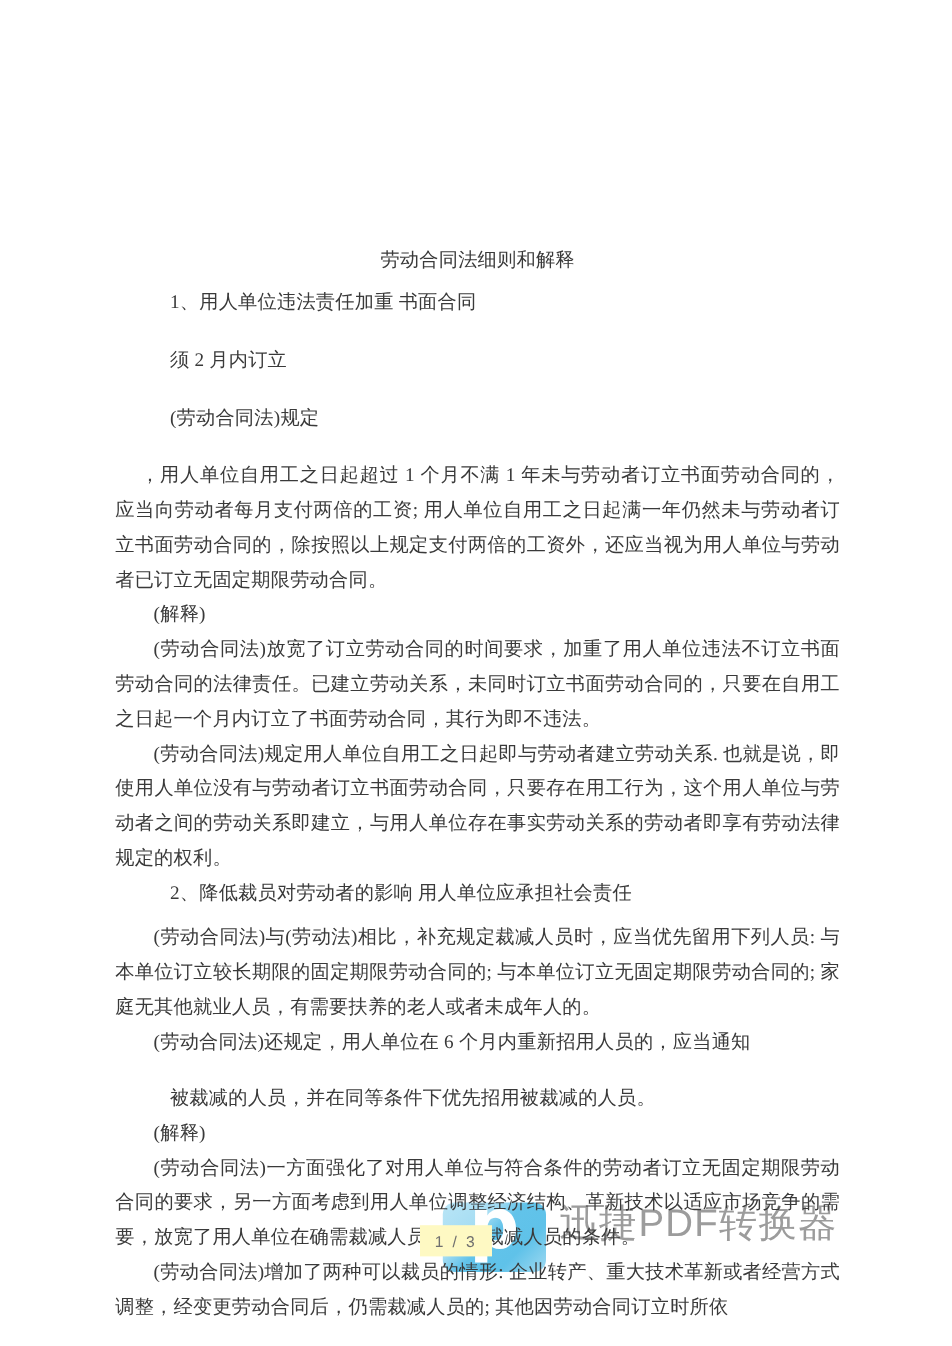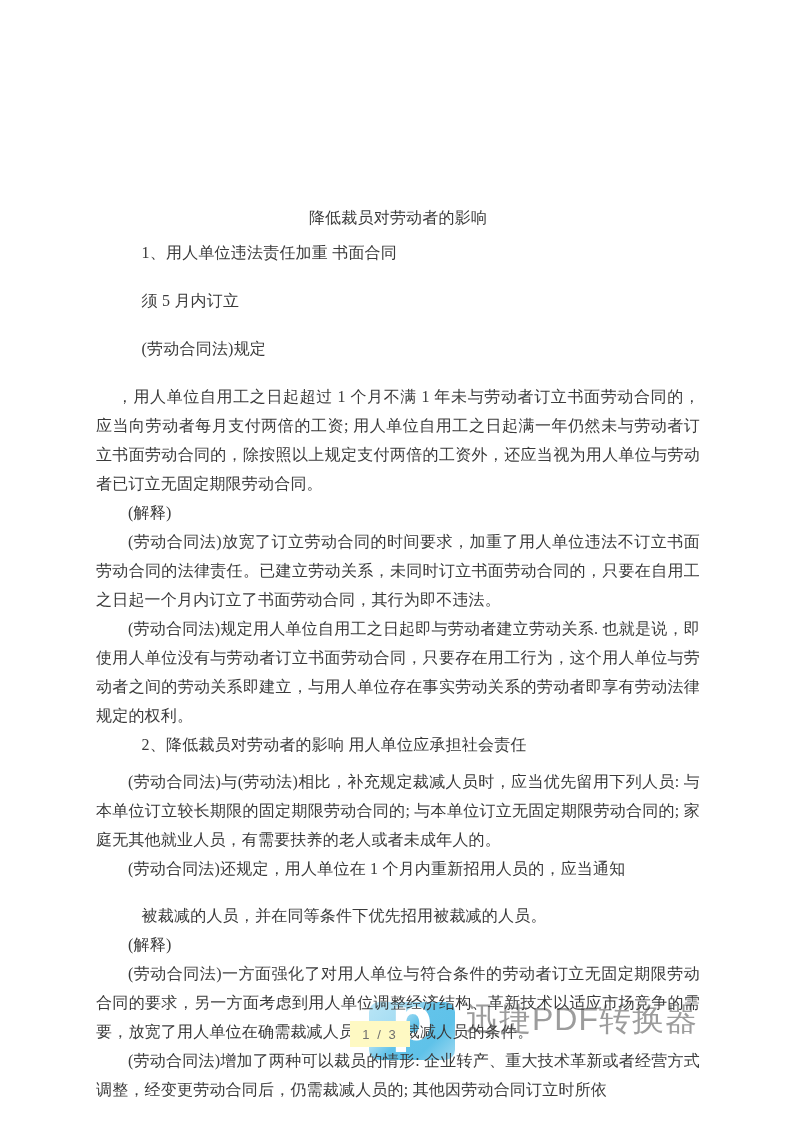--- a/index.html
+++ b/index.html
@@ -98,31 +98,31 @@
 <body>
 
 <div class="watermark">
   <div class="wm-logo">
     <span class="wm-logo-letter">p</span>
   </div>
   <div class="wm-brand">迅捷PDF转换器</div>
 </div>
 
 <div class="doc-page">
-  <p class="doc-title">降低裁员对劳动者的影响</p>
+  <p class="doc-title">劳动合同法细则和解释</p>
   <p class="indent-28 gap-sm">1、用人单位违法责任加重 书面合同</p>
-  <p class="indent-28 gap-lg">须 5 月内订立</p>
+  <p class="indent-28 gap-lg">须 2 月内订立</p>
   <p class="indent-28 gap-lg">(劳动合同法)规定</p>
   <p class="indent-13 gap-lg">，用人单位自用工之日起超过 1 个月不满 1 年未与劳动者订立书面劳动合同的，应当向劳动者每月支付两倍的工资; 用人单位自用工之日起满一年仍然未与劳动者订立书面劳动合同的，除按照以上规定支付两倍的工资外，还应当视为用人单位与劳动者已订立无固定期限劳动合同。</p>
   <p class="indent-2">(解释)</p>
   <p class="indent-2">(劳动合同法)放宽了订立劳动合同的时间要求，加重了用人单位违法不订立书面劳动合同的法律责任。已建立劳动关系，未同时订立书面劳动合同的，只要在自用工之日起一个月内订立了书面劳动合同，其行为即不违法。</p>
   <p class="indent-2">(劳动合同法)规定用人单位自用工之日起即与劳动者建立劳动关系. 也就是说，即使用人单位没有与劳动者订立书面劳动合同，只要存在用工行为，这个用人单位与劳动者之间的劳动关系即建立，与用人单位存在事实劳动关系的劳动者即享有劳动法律规定的权利。</p>
   <p class="indent-28">2、降低裁员对劳动者的影响 用人单位应承担社会责任</p>
   <p class="indent-2 gap-md">(劳动合同法)与(劳动法)相比，补充规定裁减人员时，应当优先留用下列人员: 与本单位订立较长期限的固定期限劳动合同的; 与本单位订立无固定期限劳动合同的; 家庭无其他就业人员，有需要扶养的老人或者未成年人的。</p>
-  <p class="indent-2">(劳动合同法)还规定，用人单位在 1 个月内重新招用人员的，应当通知</p>
+  <p class="indent-2">(劳动合同法)还规定，用人单位在 6 个月内重新招用人员的，应当通知</p>
   <p class="indent-28 gap-xl">被裁减的人员，并在同等条件下优先招用被裁减的人员。</p>
   <p class="indent-2">(解释)</p>
   <p class="indent-2">(劳动合同法)一方面强化了对用人单位与符合条件的劳动者订立无固定期限劳动合同的要求，另一方面考虑到用人单位调整经济结构、革新技术以适应市场竞争的需要，放宽了用人单位在确需裁减人员时进行裁减人员的条件。</p>
   <p class="indent-2">(劳动合同法)增加了两种可以裁员的情形: 企业转产、重大技术革新或者经营方式调整，经变更劳动合同后，仍需裁减人员的; 其他因劳动合同订立时所依</p>
 </div>
 
 <div class="page-num-box">
   <span>1 / 3</span>
 </div>
 

